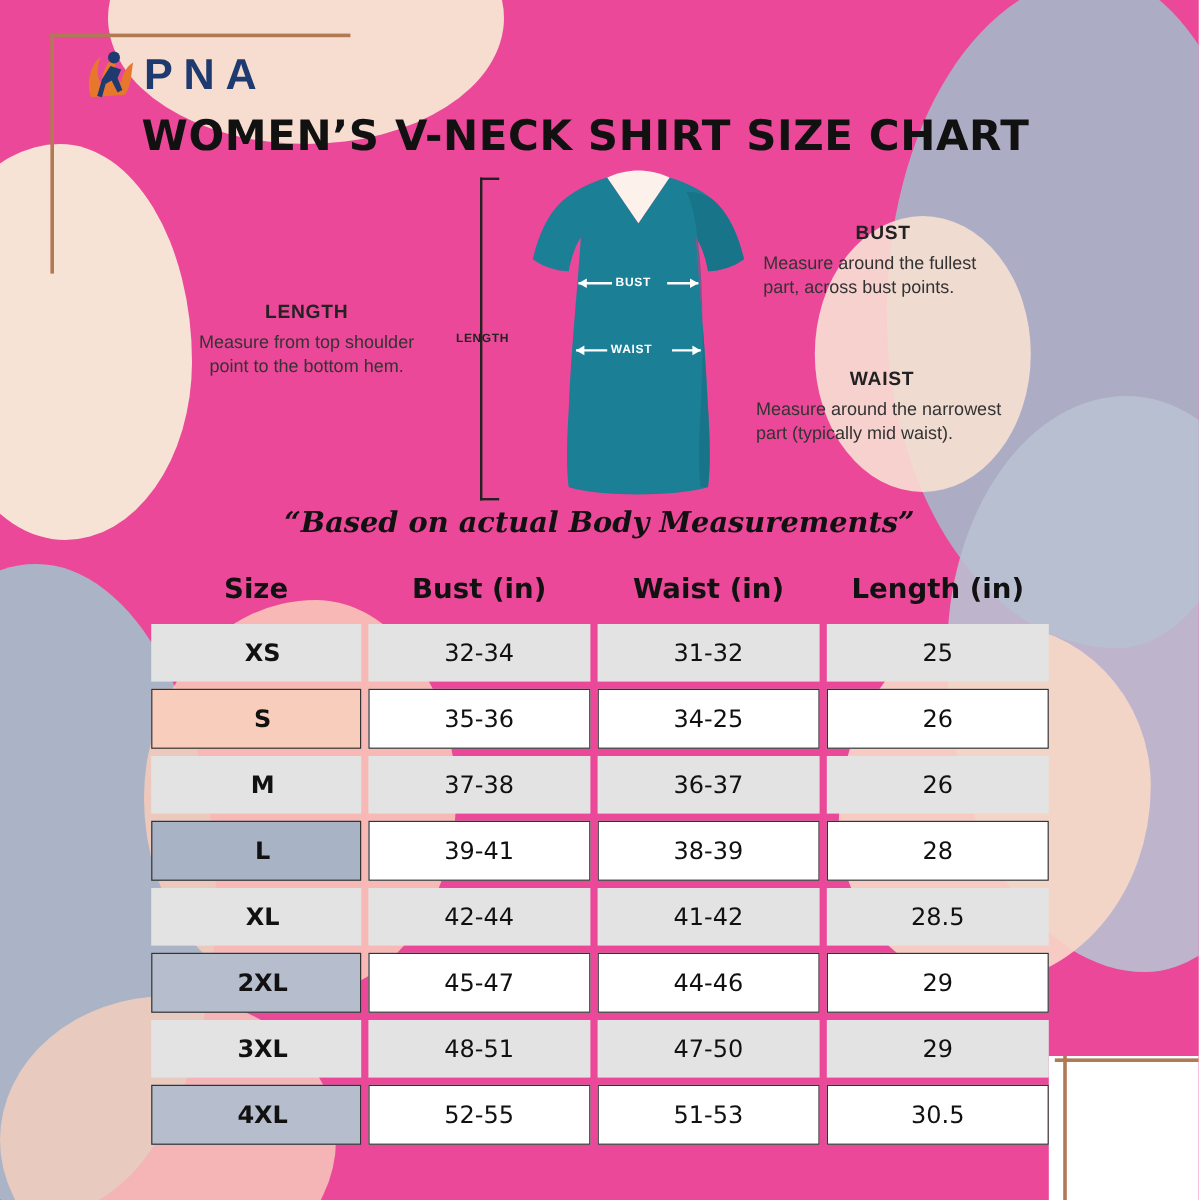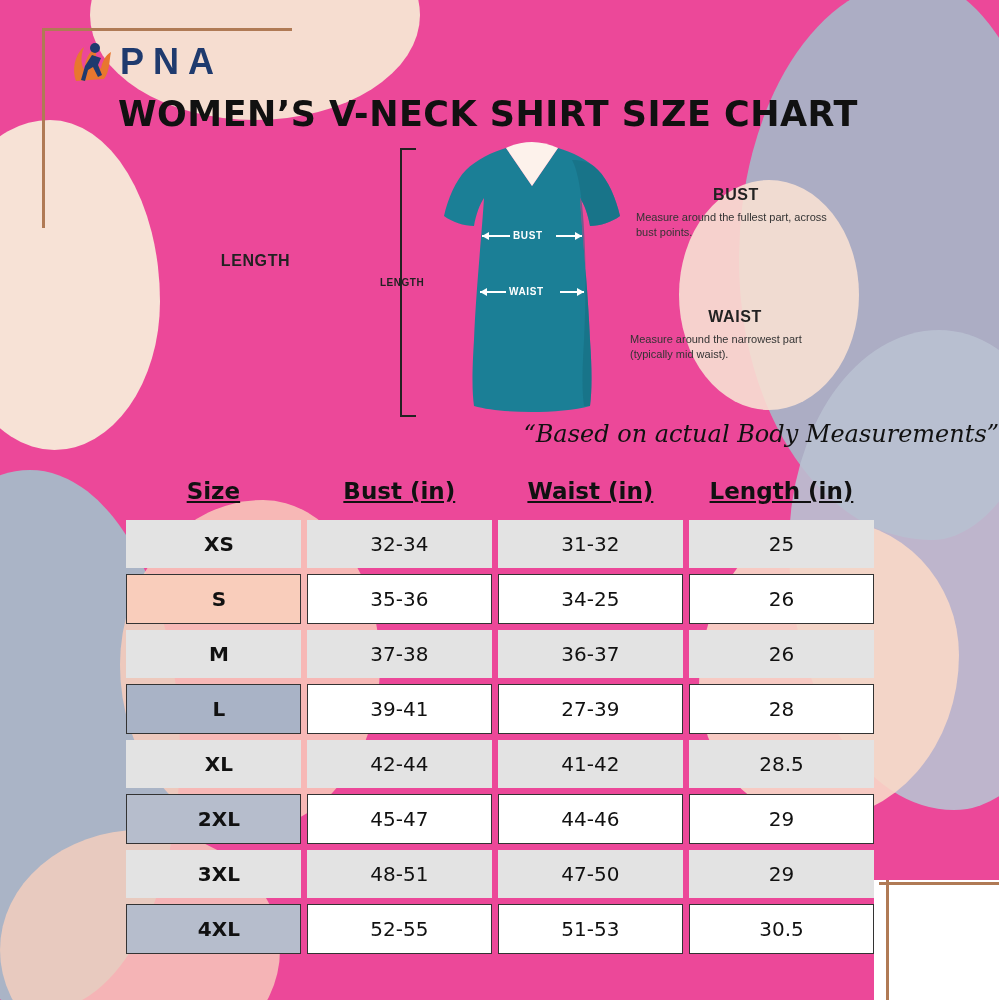--- a/index.html
+++ b/index.html
@@ -220,21 +220,21 @@
     text-align: center;
   }
   .label-block .lb-title {
     font-size: 16px;
     font-weight: bold;
     color: #222;
     letter-spacing: .6px;
     margin-bottom: 6px;
   }
   .label-block .lb-desc {
-    font-size: 11px;
+    font-size: 15px;
     color: #333;
     line-height: 1.35;
   }
   .lb-length {
     left: 148px;
     top: 112px;
     width: 215px;
   }
   .lb-bust {
     left: 636px;
@@ -253,45 +253,44 @@
     color: #ffffff;
     font-size: 10px;
     font-weight: bold;
     letter-spacing: .6px;
   }
 
   .subtitle {
     position: absolute;
     top: 420px;
     width: 999px;
-    text-align: right;
+    text-align: center;
     font-size: 24px;
     font-style: italic;
-    font-weight: normal;
+    font-weight: bold;
     color: #111;
     font-family: "DejaVu Serif", serif;
   }
 
   
   table.size-table {
     position: absolute;
     left: 120px;
     top: 468px;
     border-collapse: separate;
     border-spacing: 6px 6px;
     width: 760px;
   }
   table.size-table th {
     font-size: 23px;
     font-weight: bold;
     color: #111;
     padding: 4px 0 10px 0;
     text-align: center;
     font-family: "DejaVu Sans", sans-serif;
-    text-decoration: underline;
   }
   table.size-table td {
     height: 46px;
     text-align: center;
     font-size: 20px;
     color: #111;
     background: #e3e3e3;
     font-family: "DejaVu Sans", sans-serif;
   }
   table.size-table td.size-cell {
@@ -381,20 +380,21 @@
           <polygon points="152,152 145,148 145,156" fill="#ffffff"></polygon>
           <rect x="78" y="88" width="46" height="16" fill="#1b7f96"></rect>
           <rect x="74" y="144" width="54" height="16" fill="#1b7f96"></rect>
         </svg>
         <div class="shirt-measure" style="left:81px; top:90px;">BUST</div>
         <div class="shirt-measure" style="left:77px; top:146px;">WAIST</div>
       </div>
 
       <div class="label-block lb-length">
         <div class="lb-title">LENGTH</div>
+        <div class="lb-desc">Measure from top shoulder point to the bottom hem.</div>
       </div>
 
       <div class="label-block lb-bust">
         <div class="lb-title" style="text-align:center;">BUST</div>
         <div class="lb-desc">Measure around the fullest part, across bust points.</div>
       </div>
 
       <div class="label-block lb-waist">
         <div class="lb-title" style="text-align:center;">WAIST</div>
         <div class="lb-desc">Measure around the narrowest part (typically mid waist).</div>
@@ -427,21 +427,21 @@
         </tr>
         <tr>
           <td class="size-cell">M</td>
           <td>37-38</td>
           <td>36-37</td>
           <td>26</td>
         </tr>
         <tr class="alt gray-left">
           <td class="size-cell">L</td>
           <td>39-41</td>
-          <td>27-39</td>
+          <td>38-39</td>
           <td>28</td>
         </tr>
         <tr>
           <td class="size-cell">XL</td>
           <td>42-44</td>
           <td>41-42</td>
           <td>28.5</td>
         </tr>
         <tr class="alt gray-left2">
           <td class="size-cell">2XL</td>

